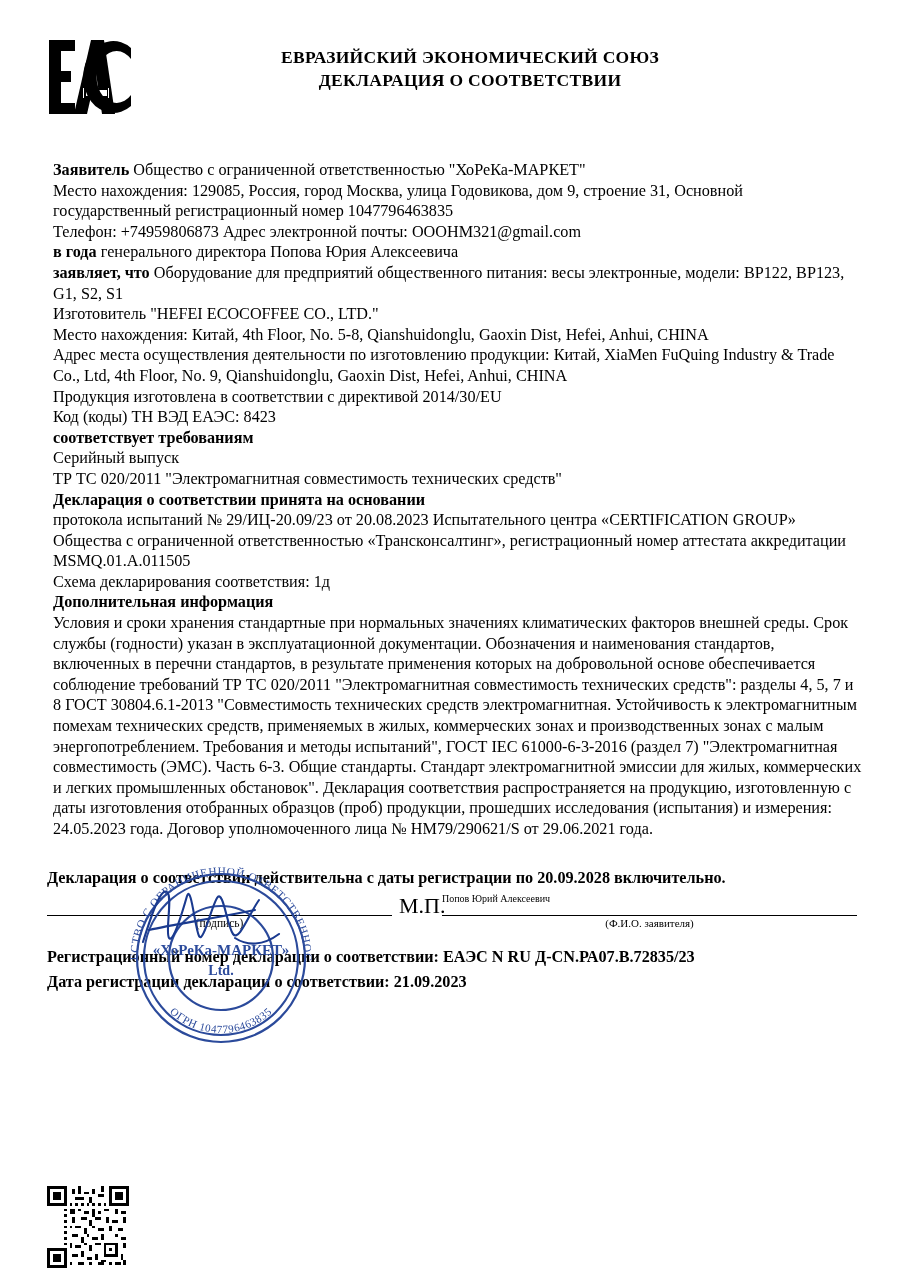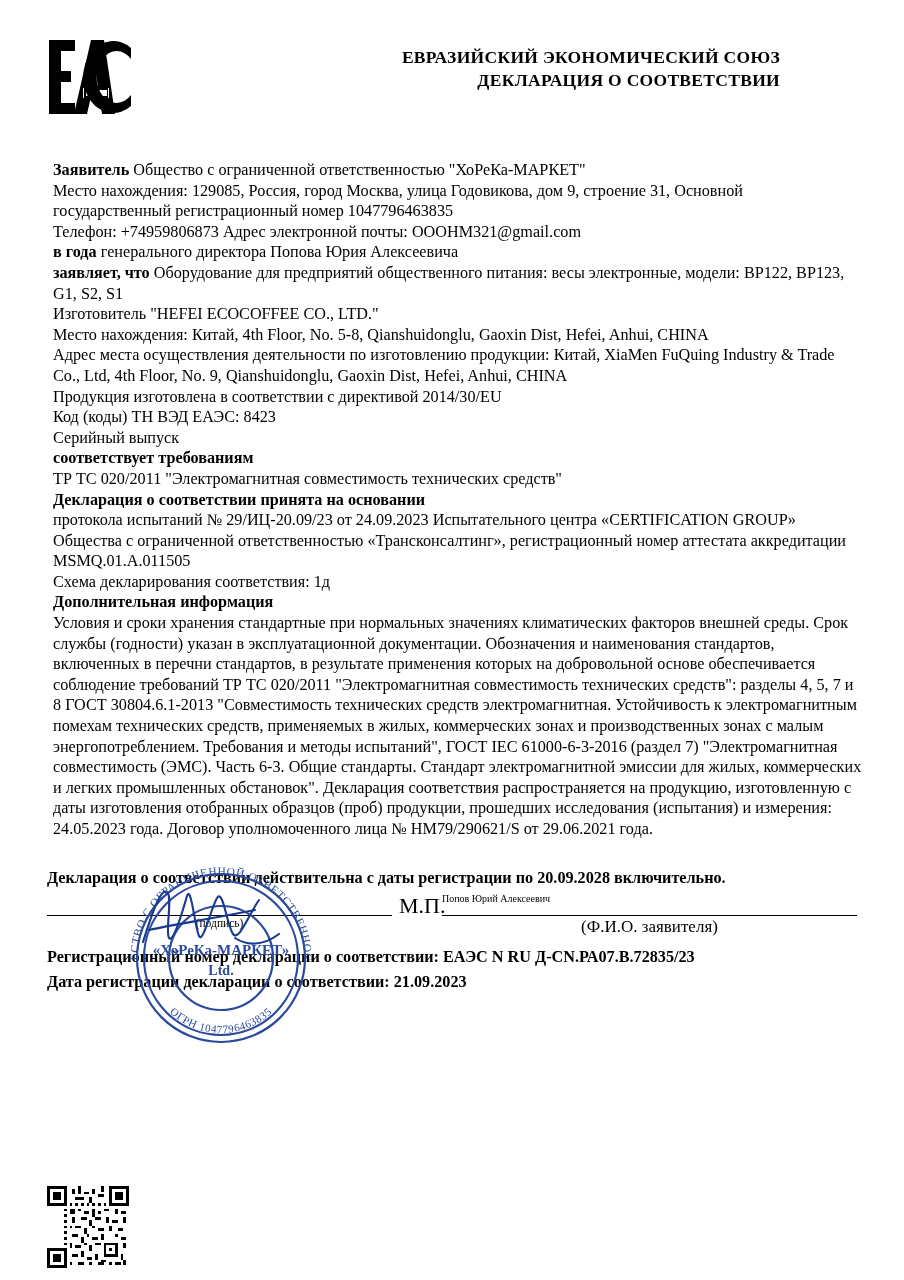--- a/index.html
+++ b/index.html
@@ -38,21 +38,21 @@
     width: 84px;
     height: 78px;
   }
   .eac-mark svg { display: block; }
 
   .header-titles {
     position: absolute;
     left: 160px;
     top: 16px;
     width: 620px;
-    text-align: right;
+    text-align: center;
   }
   .header-titles .line {
     font-family: "Liberation Serif", serif;
     font-weight: bold;
     font-size: 17.5px;
     letter-spacing: 0.3px;
     line-height: 23px;
     white-space: nowrap;
   }
 
@@ -117,21 +117,21 @@
     text-align: center;
     font-size: 11.5px;
     font-weight: normal;
   }
   .sign-caption-right {
     position: absolute;
     left: 395px;
     top: 24px;
     width: 415px;
     text-align: center;
-    font-size: 17px;
+    font-size: 11px;
     font-weight: normal;
   }
   .sign-name-right {
     position: absolute;
     left: 395px;
     top: 0px;
     width: 415px;
     text-align: left;
     font-size: 10px;
     font-weight: normal;
@@ -241,29 +241,29 @@
     <p class="block">Изготовитель "HEFEI ECOCOFFEE CO., LTD."</p>
 
     <p class="block">Место нахождения: Китай, 4th Floor, No. 5-8, Qianshuidonglu, Gaoxin Dist, Hefei, Anhui, CHINA</p>
 
     <p class="block">Адрес места осуществления деятельности по изготовлению продукции: Китай, XiaMen FuQuing Industry &amp; Trade Co., Ltd, 4th Floor, No. 9, Qianshuidonglu, Gaoxin Dist, Hefei, Anhui, CHINA</p>
 
     <p class="block">Продукция изготовлена в соответствии с директивой 2014/30/EU</p>
 
     <p class="block">Код (коды) ТН ВЭД ЕАЭС: 8423</p>
 
+    <p class="block b">соответствует требованиям</p>
+
     <p class="block">Серийный выпуск</p>
 
-    <p class="block b">соответствует требованиям</p>
-
     <p class="block">ТР ТС 020/2011 "Электромагнитная совместимость технических средств"</p>
 
     <p class="block b">Декларация о соответствии принята на основании</p>
 
-    <p class="block">протокола испытаний № 29/ИЦ-20.09/23 от 24.09.2023 Испытательного центра «CERTIFICATION GROUP» Общества с ограниченной ответственностью «Трансконсалтинг», регистрационный номер аттестата аккредитации MSMQ.01.A.011505</p>
+    <p class="block">протокола испытаний № 29/ИЦ-20.09/23 от 20.08.2023 Испытательного центра «CERTIFICATION GROUP» Общества с ограниченной ответственностью «Трансконсалтинг», регистрационный номер аттестата аккредитации MSMQ.01.A.011505</p>
 
     <p class="block">Схема декларирования соответствия: 1д</p>
 
     <p class="block b">Дополнительная информация</p>
 
     <p class="block">Условия и сроки хранения стандартные при нормальных значениях климатических факторов внешней среды. Срок службы (годности) указан в эксплуатационной документации. Обозначения и наименования стандартов, включенных в перечни стандартов, в результате применения которых на добровольной основе обеспечивается соблюдение требований ТР ТС 020/2011 "Электромагнитная совместимость технических средств": разделы 4, 5, 7 и 8 ГОСТ 30804.6.1-2013 "Совместимость технических средств электромагнитная. Устойчивость к электромагнитным помехам технических средств, применяемых в жилых, коммерческих зонах и производственных зонах с малым энергопотреблением. Требования и методы испытаний", ГОСТ IEC 61000-6-3-2016 (раздел 7) "Электромагнитная совместимость (ЭМС). Часть 6-3. Общие стандарты. Стандарт электромагнитной эмиссии для жилых, коммерческих и легких промышленных обстановок". Декларация соответствия распространяется на продукцию, изготовленную с даты изготовления отобранных образцов (проб) продукции, прошедших исследования (испытания) и измерения: 24.05.2023 года. Договор уполномоченного лица № НМ79/290621/S от 29.06.2021 года.</p>
   </div>
 
   <div class="validity">Декларация о соответствии действительна с даты регистрации по 20.09.2028 включительно.</div>
 

